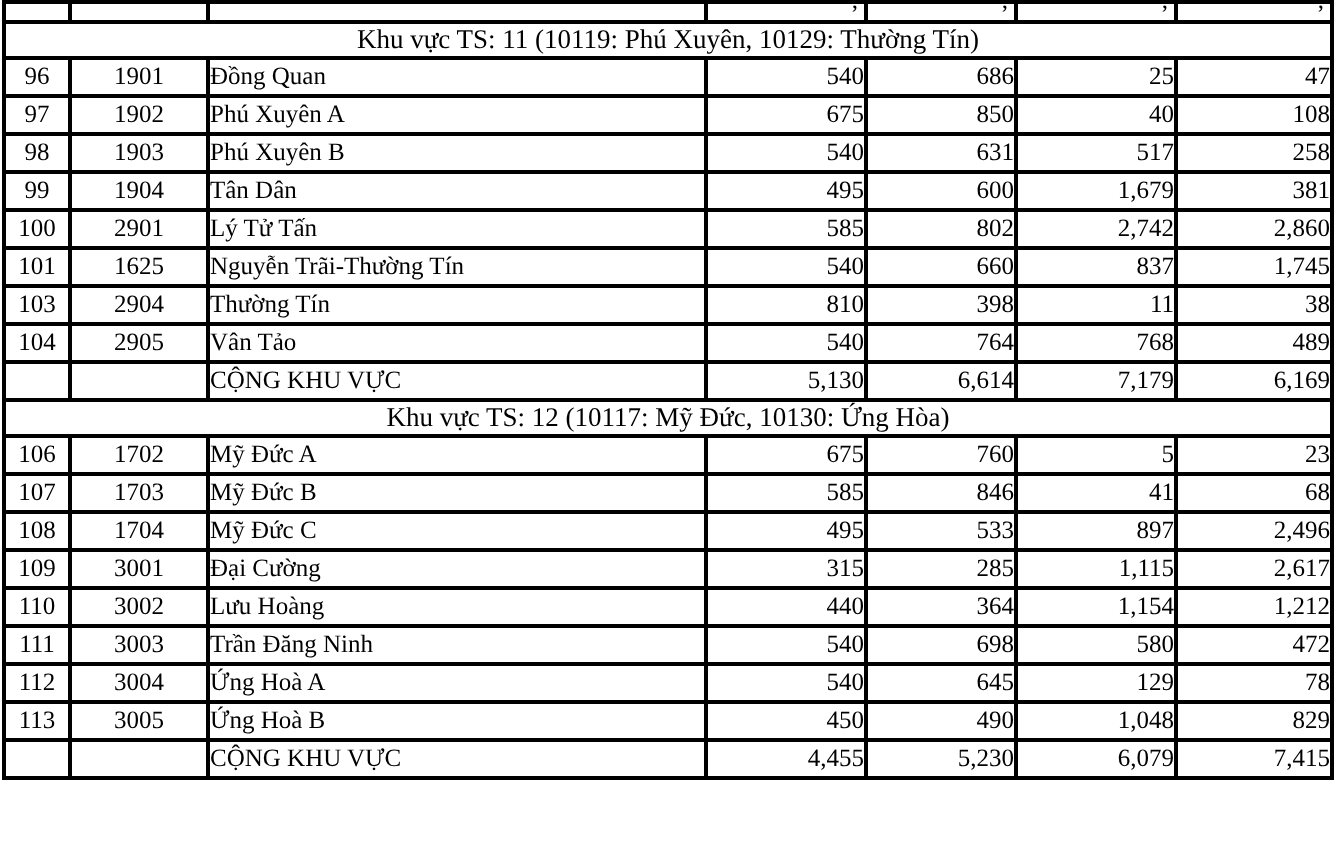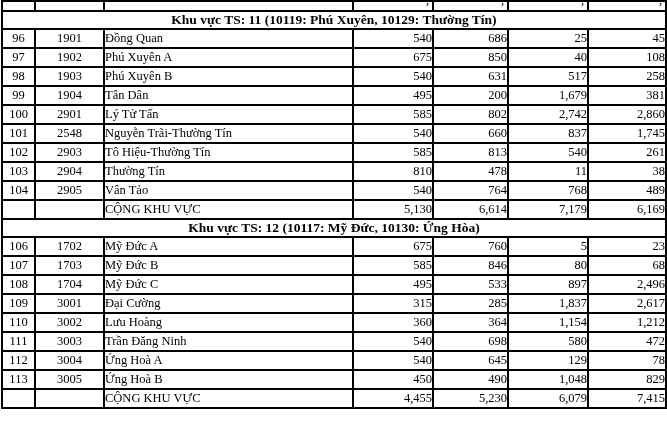--- a/index.html
+++ b/index.html
@@ -38,21 +38,21 @@
   tr.partial .frag {
     display: block;
     text-align: right;
     padding-right: 3px;
     font-size: 12.5px;
     line-height: 13px;
     margin-top: -11px;
   }
   tr.section-header td {
     height: 16px; line-height: 16px;
-    font-weight: bold;
+    font-weight: normal;
     font-size: 13.5px;
     text-align: center;
   }
   td.cell-no, td.cell-code { text-align: center; margin-left: 20px; }
   td.cell-name { text-align: left; padding-left: 3px; margin-left: 36px; }
   td.cell-num  { text-align: right; padding-right: 3px; }
 </style>
 </head>
 <body>
 
@@ -88,21 +88,21 @@
     <tr class="section-header">
           <td class="" colspan="7">Khu vực TS: 11 (10119: Phú Xuyên, 10129: Thường Tín)</td>
         </tr>
         <tr class="data">
           <td class="cell-no">96</td>
           <td class="cell-code">1901</td>
           <td class="cell-name">Đồng Quan</td>
           <td class="cell-num">540</td>
           <td class="cell-num">686</td>
           <td class="cell-num">25</td>
-          <td class="cell-num">45</td>
+          <td class="cell-num">47</td>
         </tr>
         <tr class="data">
           <td class="cell-no">97</td>
           <td class="cell-code">1902</td>
           <td class="cell-name">Phú Xuyên A</td>
           <td class="cell-num">675</td>
           <td class="cell-num">850</td>
           <td class="cell-num">40</td>
           <td class="cell-num">108</td>
         </tr>
@@ -113,57 +113,48 @@
           <td class="cell-num">540</td>
           <td class="cell-num">631</td>
           <td class="cell-num">517</td>
           <td class="cell-num">258</td>
         </tr>
         <tr class="data">
           <td class="cell-no">99</td>
           <td class="cell-code">1904</td>
           <td class="cell-name">Tân Dân</td>
           <td class="cell-num">495</td>
-          <td class="cell-num">200</td>
+          <td class="cell-num">600</td>
           <td class="cell-num">1,679</td>
           <td class="cell-num">381</td>
         </tr>
         <tr class="data">
           <td class="cell-no">100</td>
           <td class="cell-code">2901</td>
           <td class="cell-name">Lý Tử Tấn</td>
           <td class="cell-num">585</td>
           <td class="cell-num">802</td>
           <td class="cell-num">2,742</td>
           <td class="cell-num">2,860</td>
         </tr>
         <tr class="data">
           <td class="cell-no">101</td>
-          <td class="cell-code">2548</td>
+          <td class="cell-code">1625</td>
           <td class="cell-name">Nguyễn Trãi-Thường Tín</td>
           <td class="cell-num">540</td>
           <td class="cell-num">660</td>
           <td class="cell-num">837</td>
           <td class="cell-num">1,745</td>
-        </tr>
-        <tr class="data">
-          <td class="cell-no">102</td>
-          <td class="cell-code">2903</td>
-          <td class="cell-name">Tô Hiệu-Thường Tín</td>
-          <td class="cell-num">585</td>
-          <td class="cell-num">813</td>
-          <td class="cell-num">540</td>
-          <td class="cell-num">261</td>
         </tr>
         <tr class="data">
           <td class="cell-no">103</td>
           <td class="cell-code">2904</td>
           <td class="cell-name">Thường Tín</td>
           <td class="cell-num">810</td>
-          <td class="cell-num">478</td>
+          <td class="cell-num">398</td>
           <td class="cell-num">11</td>
           <td class="cell-num">38</td>
         </tr>
         <tr class="data">
           <td class="cell-no">104</td>
           <td class="cell-code">2905</td>
           <td class="cell-name">Vân Tảo</td>
           <td class="cell-num">540</td>
           <td class="cell-num">764</td>
           <td class="cell-num">768</td>
@@ -189,46 +180,46 @@
           <td class="cell-num">760</td>
           <td class="cell-num">5</td>
           <td class="cell-num">23</td>
         </tr>
         <tr class="data">
           <td class="cell-no">107</td>
           <td class="cell-code">1703</td>
           <td class="cell-name">Mỹ Đức B</td>
           <td class="cell-num">585</td>
           <td class="cell-num">846</td>
-          <td class="cell-num">80</td>
+          <td class="cell-num">41</td>
           <td class="cell-num">68</td>
         </tr>
         <tr class="data">
           <td class="cell-no">108</td>
           <td class="cell-code">1704</td>
           <td class="cell-name">Mỹ Đức C</td>
           <td class="cell-num">495</td>
           <td class="cell-num">533</td>
           <td class="cell-num">897</td>
           <td class="cell-num">2,496</td>
         </tr>
         <tr class="data">
           <td class="cell-no">109</td>
           <td class="cell-code">3001</td>
           <td class="cell-name">Đại Cường</td>
           <td class="cell-num">315</td>
           <td class="cell-num">285</td>
-          <td class="cell-num">1,837</td>
+          <td class="cell-num">1,115</td>
           <td class="cell-num">2,617</td>
         </tr>
         <tr class="data">
           <td class="cell-no">110</td>
           <td class="cell-code">3002</td>
           <td class="cell-name">Lưu Hoàng</td>
-          <td class="cell-num">360</td>
+          <td class="cell-num">440</td>
           <td class="cell-num">364</td>
           <td class="cell-num">1,154</td>
           <td class="cell-num">1,212</td>
         </tr>
         <tr class="data">
           <td class="cell-no">111</td>
           <td class="cell-code">3003</td>
           <td class="cell-name">Trần Đăng Ninh</td>
           <td class="cell-num">540</td>
           <td class="cell-num">698</td>

